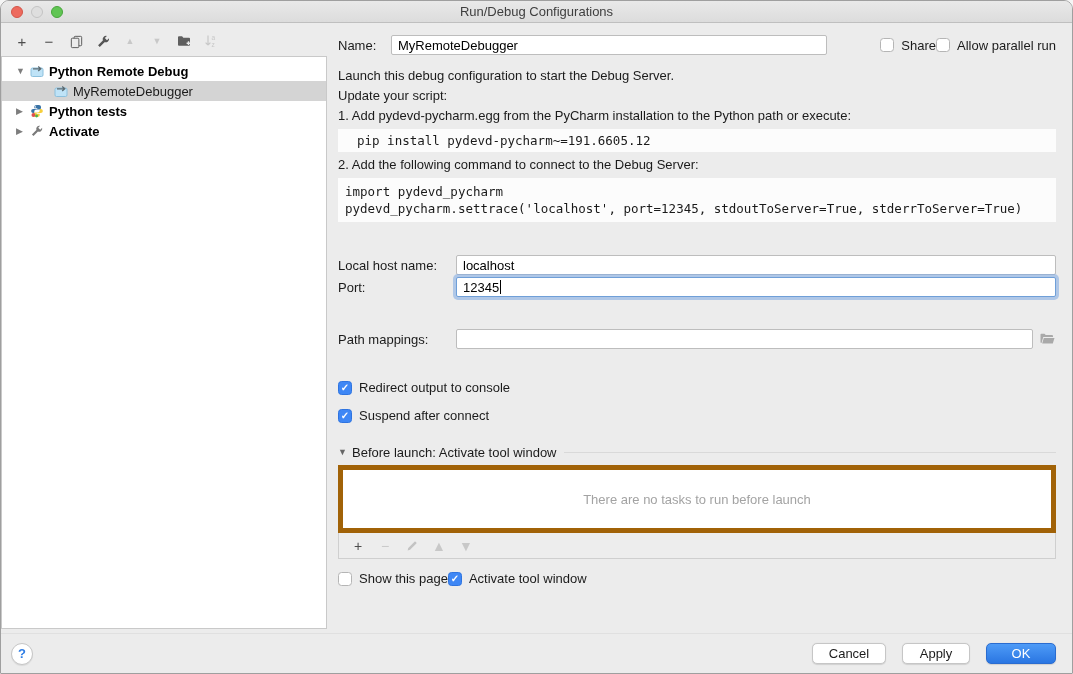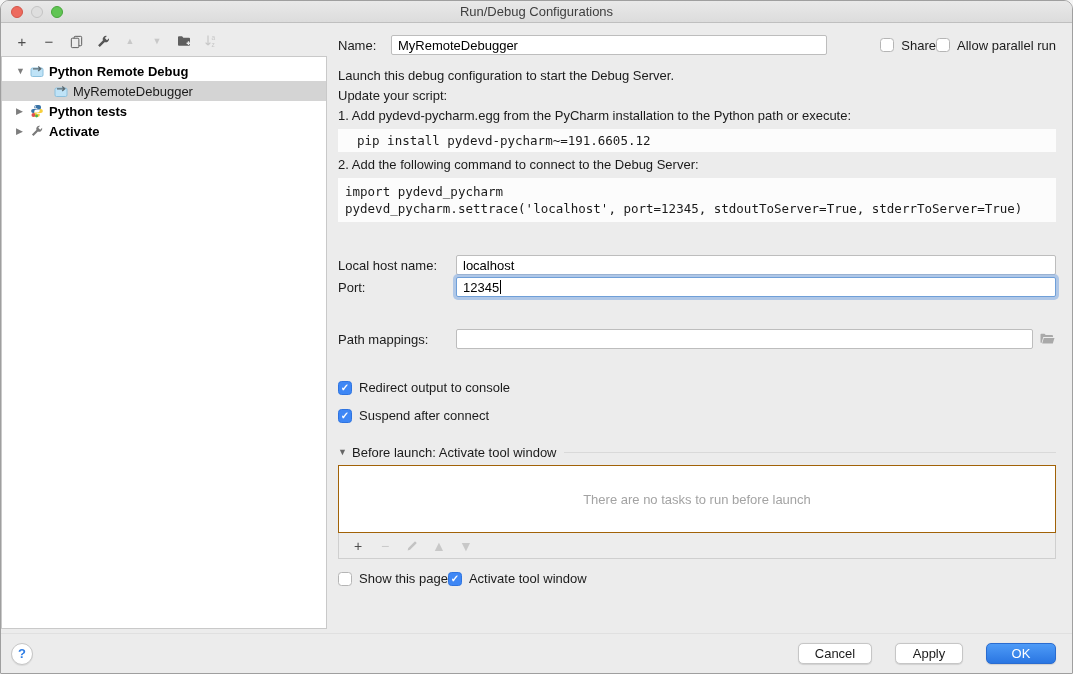--- a/index.html
+++ b/index.html
@@ -70,34 +70,34 @@
   .focused { border-color:#6f9fd8; box-shadow:0 0 0 3px rgba(125,170,228,.55); display:flex; align-items:center; }
   .caret { display:inline-block; width:1px; height:14px; background:#000; margin-left:1px; }
   .path-field { background:#ececec; border-color:#c3c3c3; }
   .browse-btn { width:18px; height:16px; margin-left:5px; display:inline-flex; align-items:center; justify-content:center; flex:none; }
   .cb-block1 { margin-top:30px; }
   .cb-block2 { margin-top:13px; }
   
   .bl-header { margin-top:21px; display:flex; align-items:center; height:16px; }
   .bl-header .arrow { width:14px; color:#666; }
   .bl-header .hline { flex:1; border-top:1px solid #d9d9d9; margin-left:7px; }
-  .bl-box { margin-top:5px; height:68px; background:#fff; border:1px solid #a16207;
+  .bl-box { margin-top:5px; height:68px; background:#fff; border:5px solid #a16207;
             display:flex; align-items:center; justify-content:center; }
   .bl-empty { color:#a3a3a3; }
   .bl-toolbar { height:26px; background:#ededed; border:1px solid #cfcfcf; border-top:none;
                 display:flex; align-items:center; gap:11px; padding-left:11px; }
   .bl-toolbar .tbtn { font-size:14px; }
   .bottom-checks { margin-top:12px; display:flex; align-items:center; }
   
   .footer { position:absolute; left:0; right:0; bottom:0; height:40px; border-top:1px solid #e0e0e0;
             display:flex; align-items:center; padding:0 16px 0 10px; }
   .help-btn { width:22px; height:22px; border-radius:50%; background:#fff; border:1px solid #c6c6c6;
               display:flex; align-items:center; justify-content:center;
               color:#2e7de5; font-weight:bold; font-size:13px; box-shadow:0 1px 1px rgba(0,0,0,.08); }
-  .btns { margin-left:auto; display:flex; gap:23px; }
+  .btns { margin-left:auto; display:flex; gap:16px; }
   .btn { height:21px; border-radius:5px; border:1px solid #c6c6c6; background:#fff;
          font-family:"Liberation Sans", sans-serif; font-size:13px; color:#1b1b1b;
          display:inline-flex; align-items:center; justify-content:center; padding:0 14px;
          box-shadow:0 0.5px 1px rgba(0,0,0,.12); }
   .btn.cancel { min-width:74px; }
   .btn.apply { min-width:68px; }
   .btn.ok { min-width:70px; background:linear-gradient(#4e9bf7,#2a76e2); border-color:#2a6cd0; color:#fff; }
   svg { display:block; }
 </style>
 </head>

